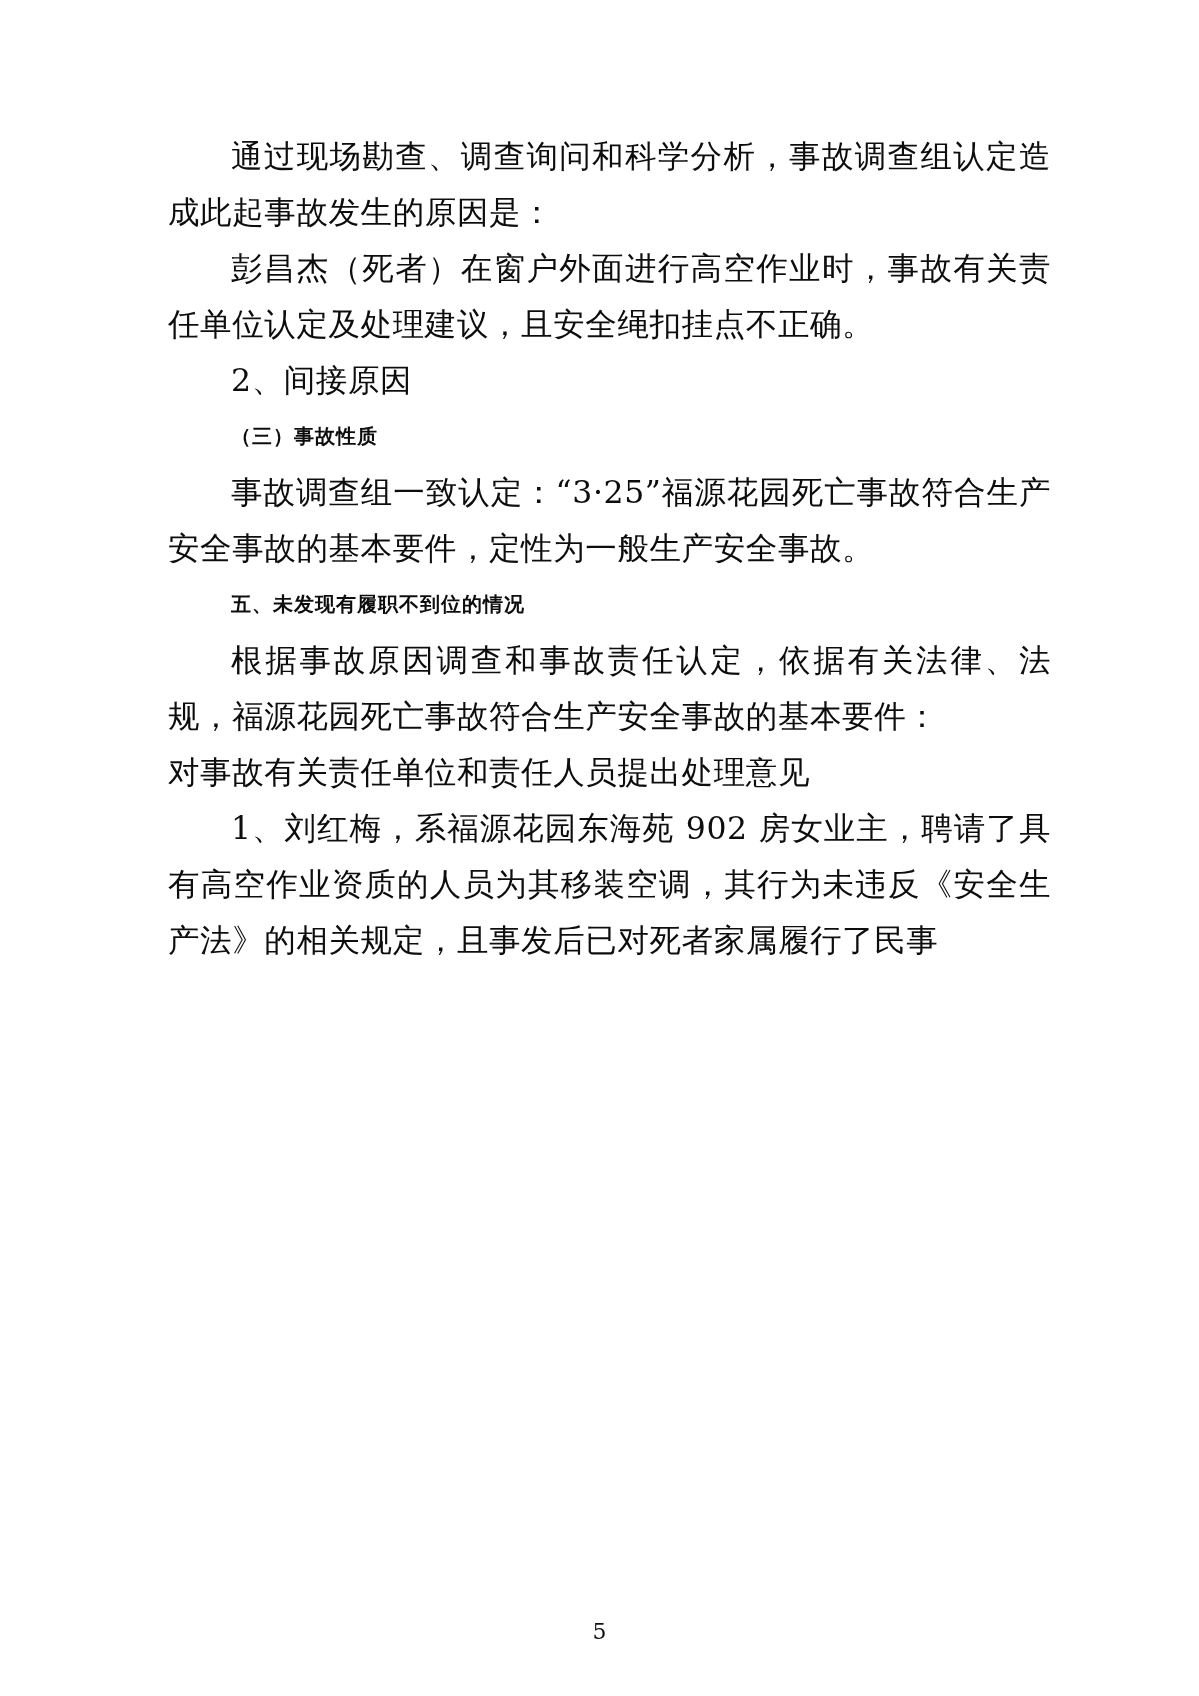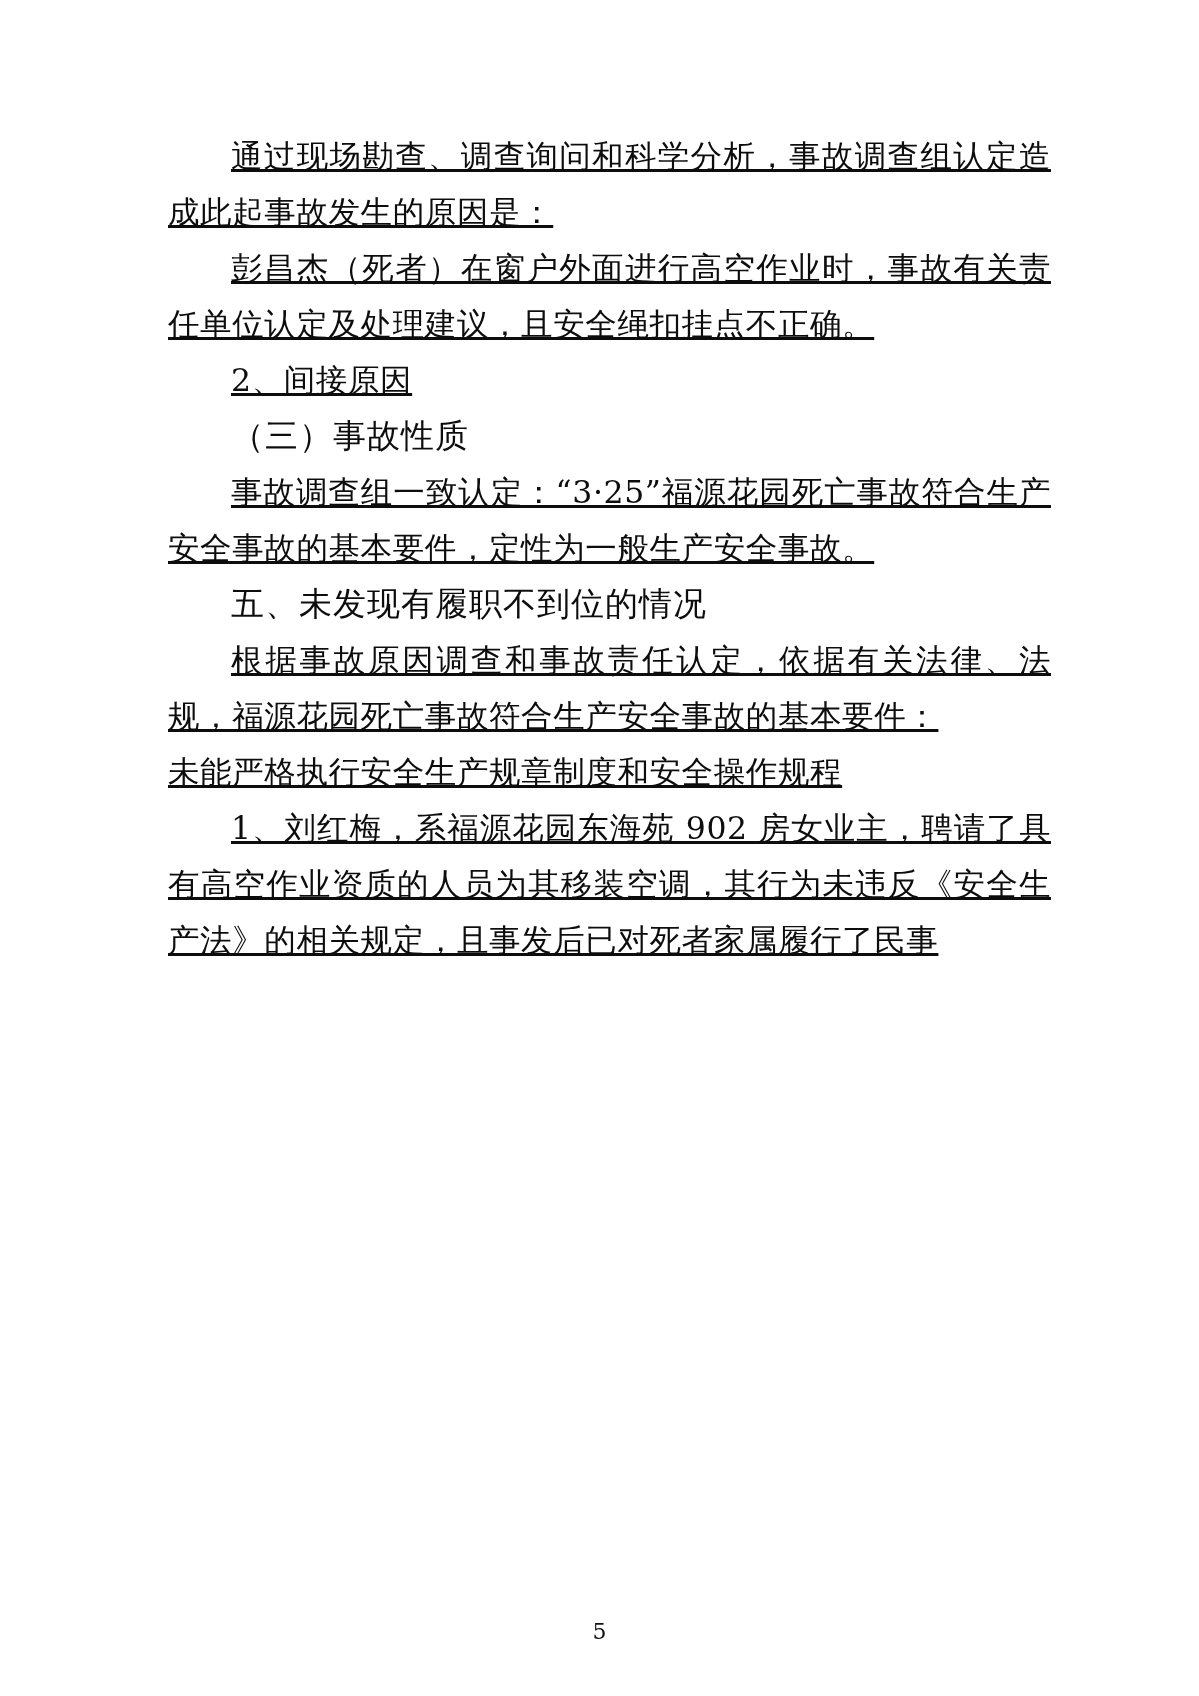--- a/index.html
+++ b/index.html
@@ -21,33 +21,32 @@
     height: 1696px;
     padding: 128px 148px 40px 168px;
     position: relative;
   }
   .body-text {
     font-size: 31.5px;
     line-height: 56px;
     text-align: justify;
     text-justify: inter-ideograph;
     letter-spacing: 0.6px;
-    text-decoration: underline;
   }
   .indent {
     text-indent: 63px;
   }
   .para {
     margin: 0;
   }
   .heading {
-    font-weight: normal;
+    font-weight: bold;
     text-indent: 63px;
     margin: 0;
-    font-size: 33px;
+    font-size: 20px;
     line-height: 56px;
     letter-spacing: 1px;
   }
   .noindent {
     text-indent: 0;
   }
   .page-number {
     position: absolute;
     left: 0;
     right: 0;
@@ -73,20 +72,20 @@
 
   <p class="heading">（三）事故性质</p>
 
   <p class="body-text para indent">事故调查组一致认定：“3·25”福源花园死亡事故符合生产安全事故的基本要件，定性为一般生产安全事故。</p>
 
   <p class="heading">五、未发现有履职不到位的情况</p>
 
   <p class="body-text para indent">根据事故原因调查和事故责任认定，依据有关法律、法规，福源花园死亡事故符合生产安全事故的基本要件：</p>
 
 
-  <p class="body-text para noindent">未能严格执行安全生产规章制度和安全操作规程</p>
+  <p class="body-text para noindent">对事故有关责任单位和责任人员提出处理意见</p>
 
 
 
   <p class="body-text para indent">1、刘红梅，系福源花园东海苑 902 房女业主，聘请了具有高空作业资质的人员为其移装空调，其行为未违反《安全生产法》的相关规定，且事发后已对死者家属履行了民事</p>
 
   <div class="page-number">5</div>
 </div>
 
 </body></html>

